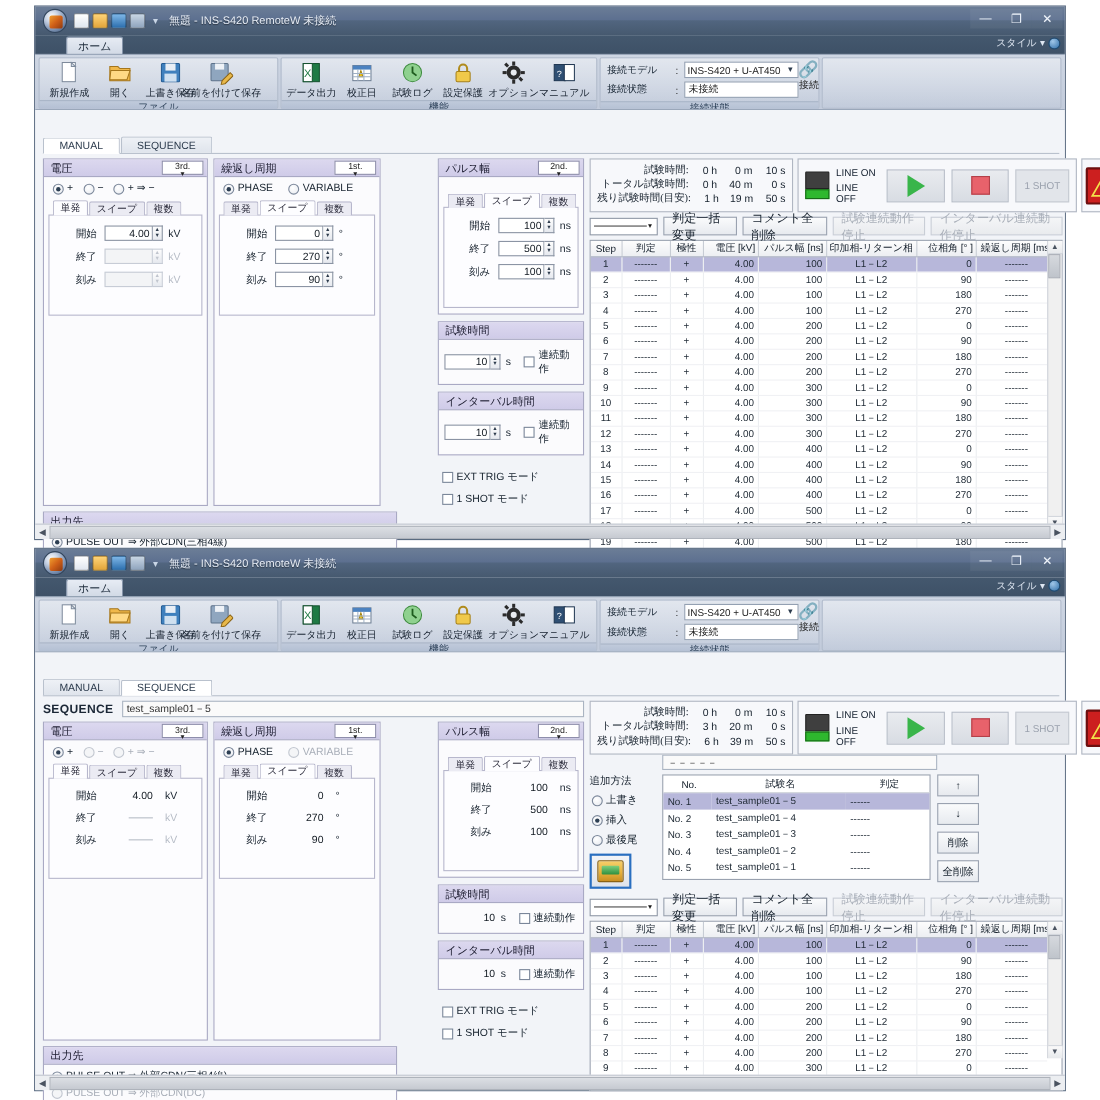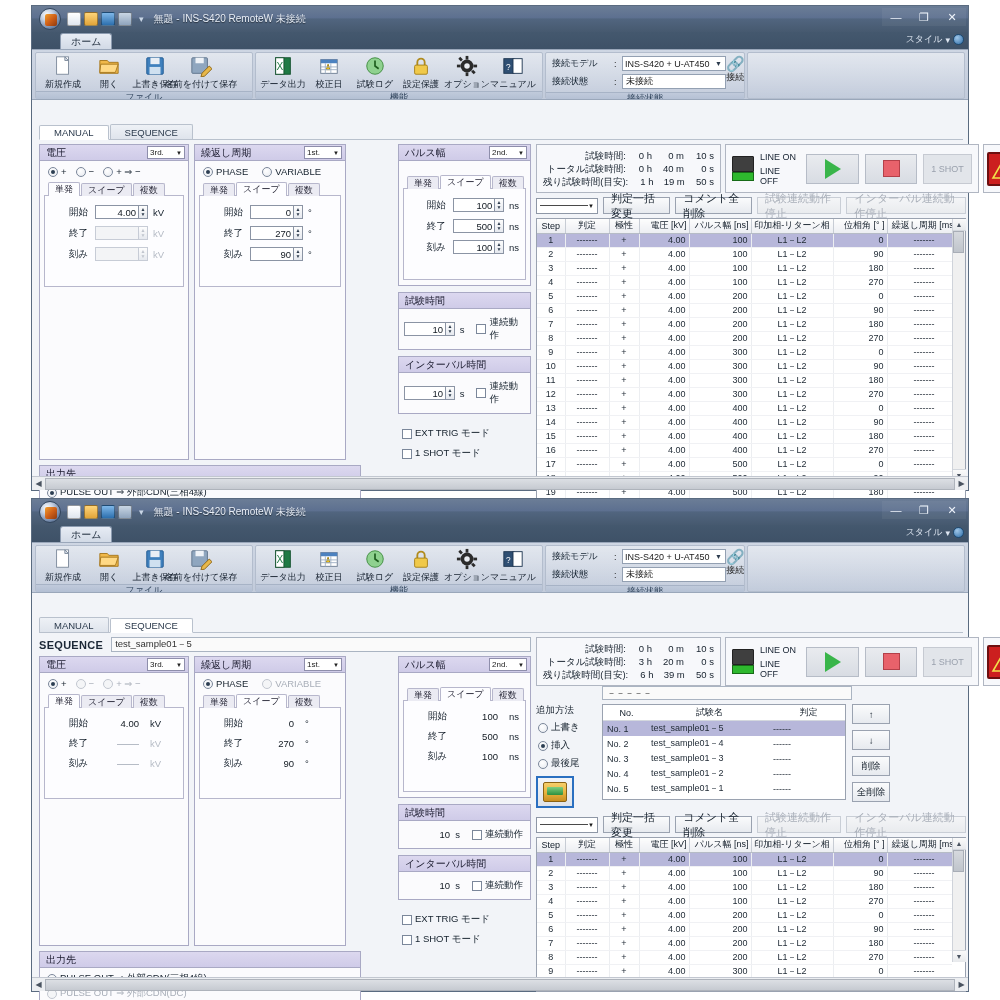--- a/index.html
+++ b/index.html
@@ -171,21 +171,21 @@
   .panel { border: 1px solid #a9a9c4; background: #fbfbfd; }
   .panel-hd {
     background: linear-gradient(to bottom,#dcd8ef,#cfcbe8);
     border-bottom: 1px solid #a9a9c4;
     height: 16px; display:flex; align-items:center; padding: 0 3px 0 6px;
     font-size: 10px; color:#1a1a2e; justify-content: space-between;
   }
   .ord-combo {
     width: 38px; height: 13px; background:#fff; border:1px solid #8e8eab;
     font-size: 8px; display:flex; align-items:center; justify-content:space-between;
-    padding: 0 2px; color:#222;
+    padding: 0 2px; color:#222;flex-direction:column;
   }
   .ord-combo .arr{ font-size:6px; }
   .panel-bd { padding: 4px 6px 6px 6px; }
 
   .row3 { display:flex; gap: 5px; }
   .col-volt { width: 158px; }
   .col-freq { width: 160px; }
   .col-pw { width: 180px; padding-left: 47px; }
 
   
@@ -255,21 +255,21 @@
   }
   .cb-grid { display:grid; grid-template-columns: repeat(3, 1fr); gap: 4px 4px; }
   .cb-grid1 { display:grid; grid-template-columns: 1fr; gap: 4px; }
 
   
   .timebox {
     border:1px solid #b0b6c2; background:#f7f8fb; padding: 4px 6px;
     font-size:9.5px; color:#15202c;
   }
   .timerow { display:flex; justify-content:flex-end; gap:0; line-height:13px; white-space:nowrap;}
-  .tm-lbl { text-align:right; }
+  .tm-lbl { text-align:right;font-family:Liberation Serif, serif; }
   .tm-val { display:inline-block; text-align:right; }
   .tm-h { width:26px; } .tm-m { width:32px; } .tm-s { width:30px; }
 
   .ctrlstrip { display:flex; gap:4px; }
   .lamp-box {
     border:1px solid #b0b6c2; background:#f7f8fb; padding:4px 6px; display:flex; align-items:center; gap:6px;
   }
   .lamp { width:22px; }
   .lamp-top { width:22px; height:16px; background:#3f3f3f; border:1px solid #222; border-radius:1px 1px 0 0;}
   .lamp-bot { width:22px; height:9px; background:#2eb82e; border:1px solid #176b17; }

